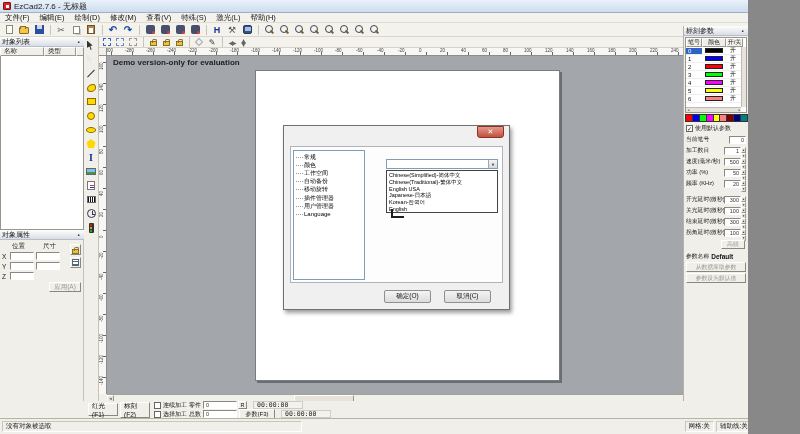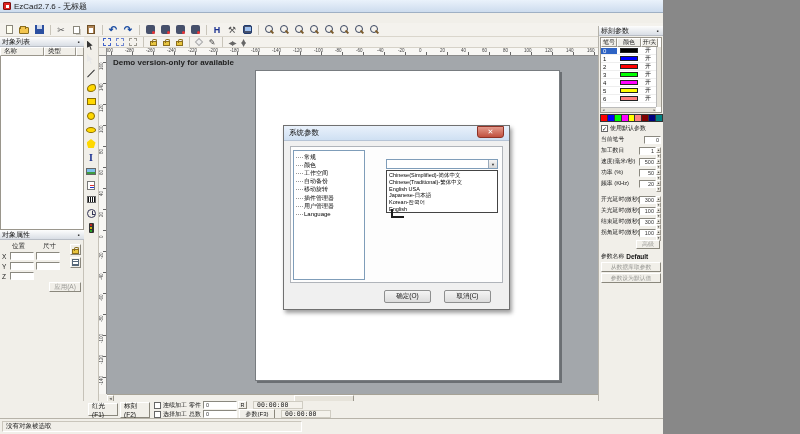--- a/index.html
+++ b/index.html
@@ -1,16 +1,16 @@
 <!DOCTYPE html>
 <html><head>
 <meta charset="utf-8">
 <style>
   html,body{margin:0;padding:0;background:#888;}
-  #screen{position:relative;width:663px;height:434px;background:#f1efe9;overflow:hidden;
+  #screen{position:relative;width:748px;height:434px;background:#f1efe9;overflow:hidden;
           font-family:"Liberation Sans",sans-serif;color:#111;-webkit-font-smoothing:antialiased;}
   #screen *{box-sizing:border-box;}
 
   
   #titlebar{position:absolute;left:0;top:0;width:800px;height:13px;
     background:linear-gradient(#eaf2fb,#cddcee);border-bottom:1px solid #9fb0c4;
     display:flex;align-items:center;padding:0 3px;}
   .appicon{width:8px;height:8px;background:#d22;border:1px solid #801010;border-radius:1px;margin-right:3px;position:relative;}
   .appicon::before{content:"";position:absolute;left:2px;top:2px;width:3px;height:3px;background:#fff;}
   #titlebar .title{font-size:8px;color:#1a1a1a;}
@@ -264,20 +264,30 @@
   <div id="titlebar">
     <span class="appicon"></span>
     <span class="title">EzCad2.7.6 - 无标题</span>
     <span class="wbtns">
       <span class="wb min"></span>
       <span class="wb max"></span>
       <span class="wb cls"></span>
     </span>
   </div>
 
+  <div id="menubar">
+      <div class="menu-item">文件(F)</div>
+      <div class="menu-item">编辑(E)</div>
+      <div class="menu-item">绘制(D)</div>
+      <div class="menu-item">修改(M)</div>
+      <div class="menu-item">查看(V)</div>
+      <div class="menu-item">特殊(S)</div>
+      <div class="menu-item">激光(L)</div>
+      <div class="menu-item">帮助(H)</div>
+    </div>
 
   <div id="toolbar1">
       <div class="tbtn">
         <span class="icon ic-new-file"></span>
       </div>
       <div class="tbtn">
         <span class="icon ic-open-folder"></span>
       </div>
       <div class="tbtn">
         <span class="icon ic-save"></span>
@@ -572,38 +582,35 @@
         <span class="vlabel" style="top: 260px;">-80</span>
         <span class="vtick" style="top: 279px;"></span>
         <span class="vlabel" style="top: 281px;">-100</span>
         <span class="vtick" style="top: 300px;"></span>
         <span class="vlabel" style="top: 302px;">-120</span>
         <span class="vtick" style="top: 321px;"></span>
         <span class="vlabel" style="top: 323px;">-140</span>
       </div>
     <div id="ccontent">
       <div id="page"></div>
-      <div id="demotext">Demo version-only for available</div>
+      <div id="demotext">Demo version-only for evaluation</div>
     </div>
     <div class="sbar" id="hsb">
       <span class="sb-btn l"></span>
       <span class="sb-thumb-h"></span>
       <span class="sb-btn r"></span>
     </div>
     <div class="sbar" id="vsb">
       <span class="sb-btn u"></span>
       <span class="sb-thumb-v"></span>
       <span class="sb-btn d"></span>
     </div>
   </div>
 
   <div id="dialog">
-    <div id="dlg-title">
-      <span>系统参数</span>
-    </div>
     <div id="dlg-close"></div>
     <div id="dlg-frame"></div>
     <div id="tree">
         <div class="tree-item">
           <span class="twig"></span>
           <span class="tree-label">常规</span>
         </div>
         <div class="tree-item">
           <span class="twig"></span>
           <span class="tree-label">颜色</span>

